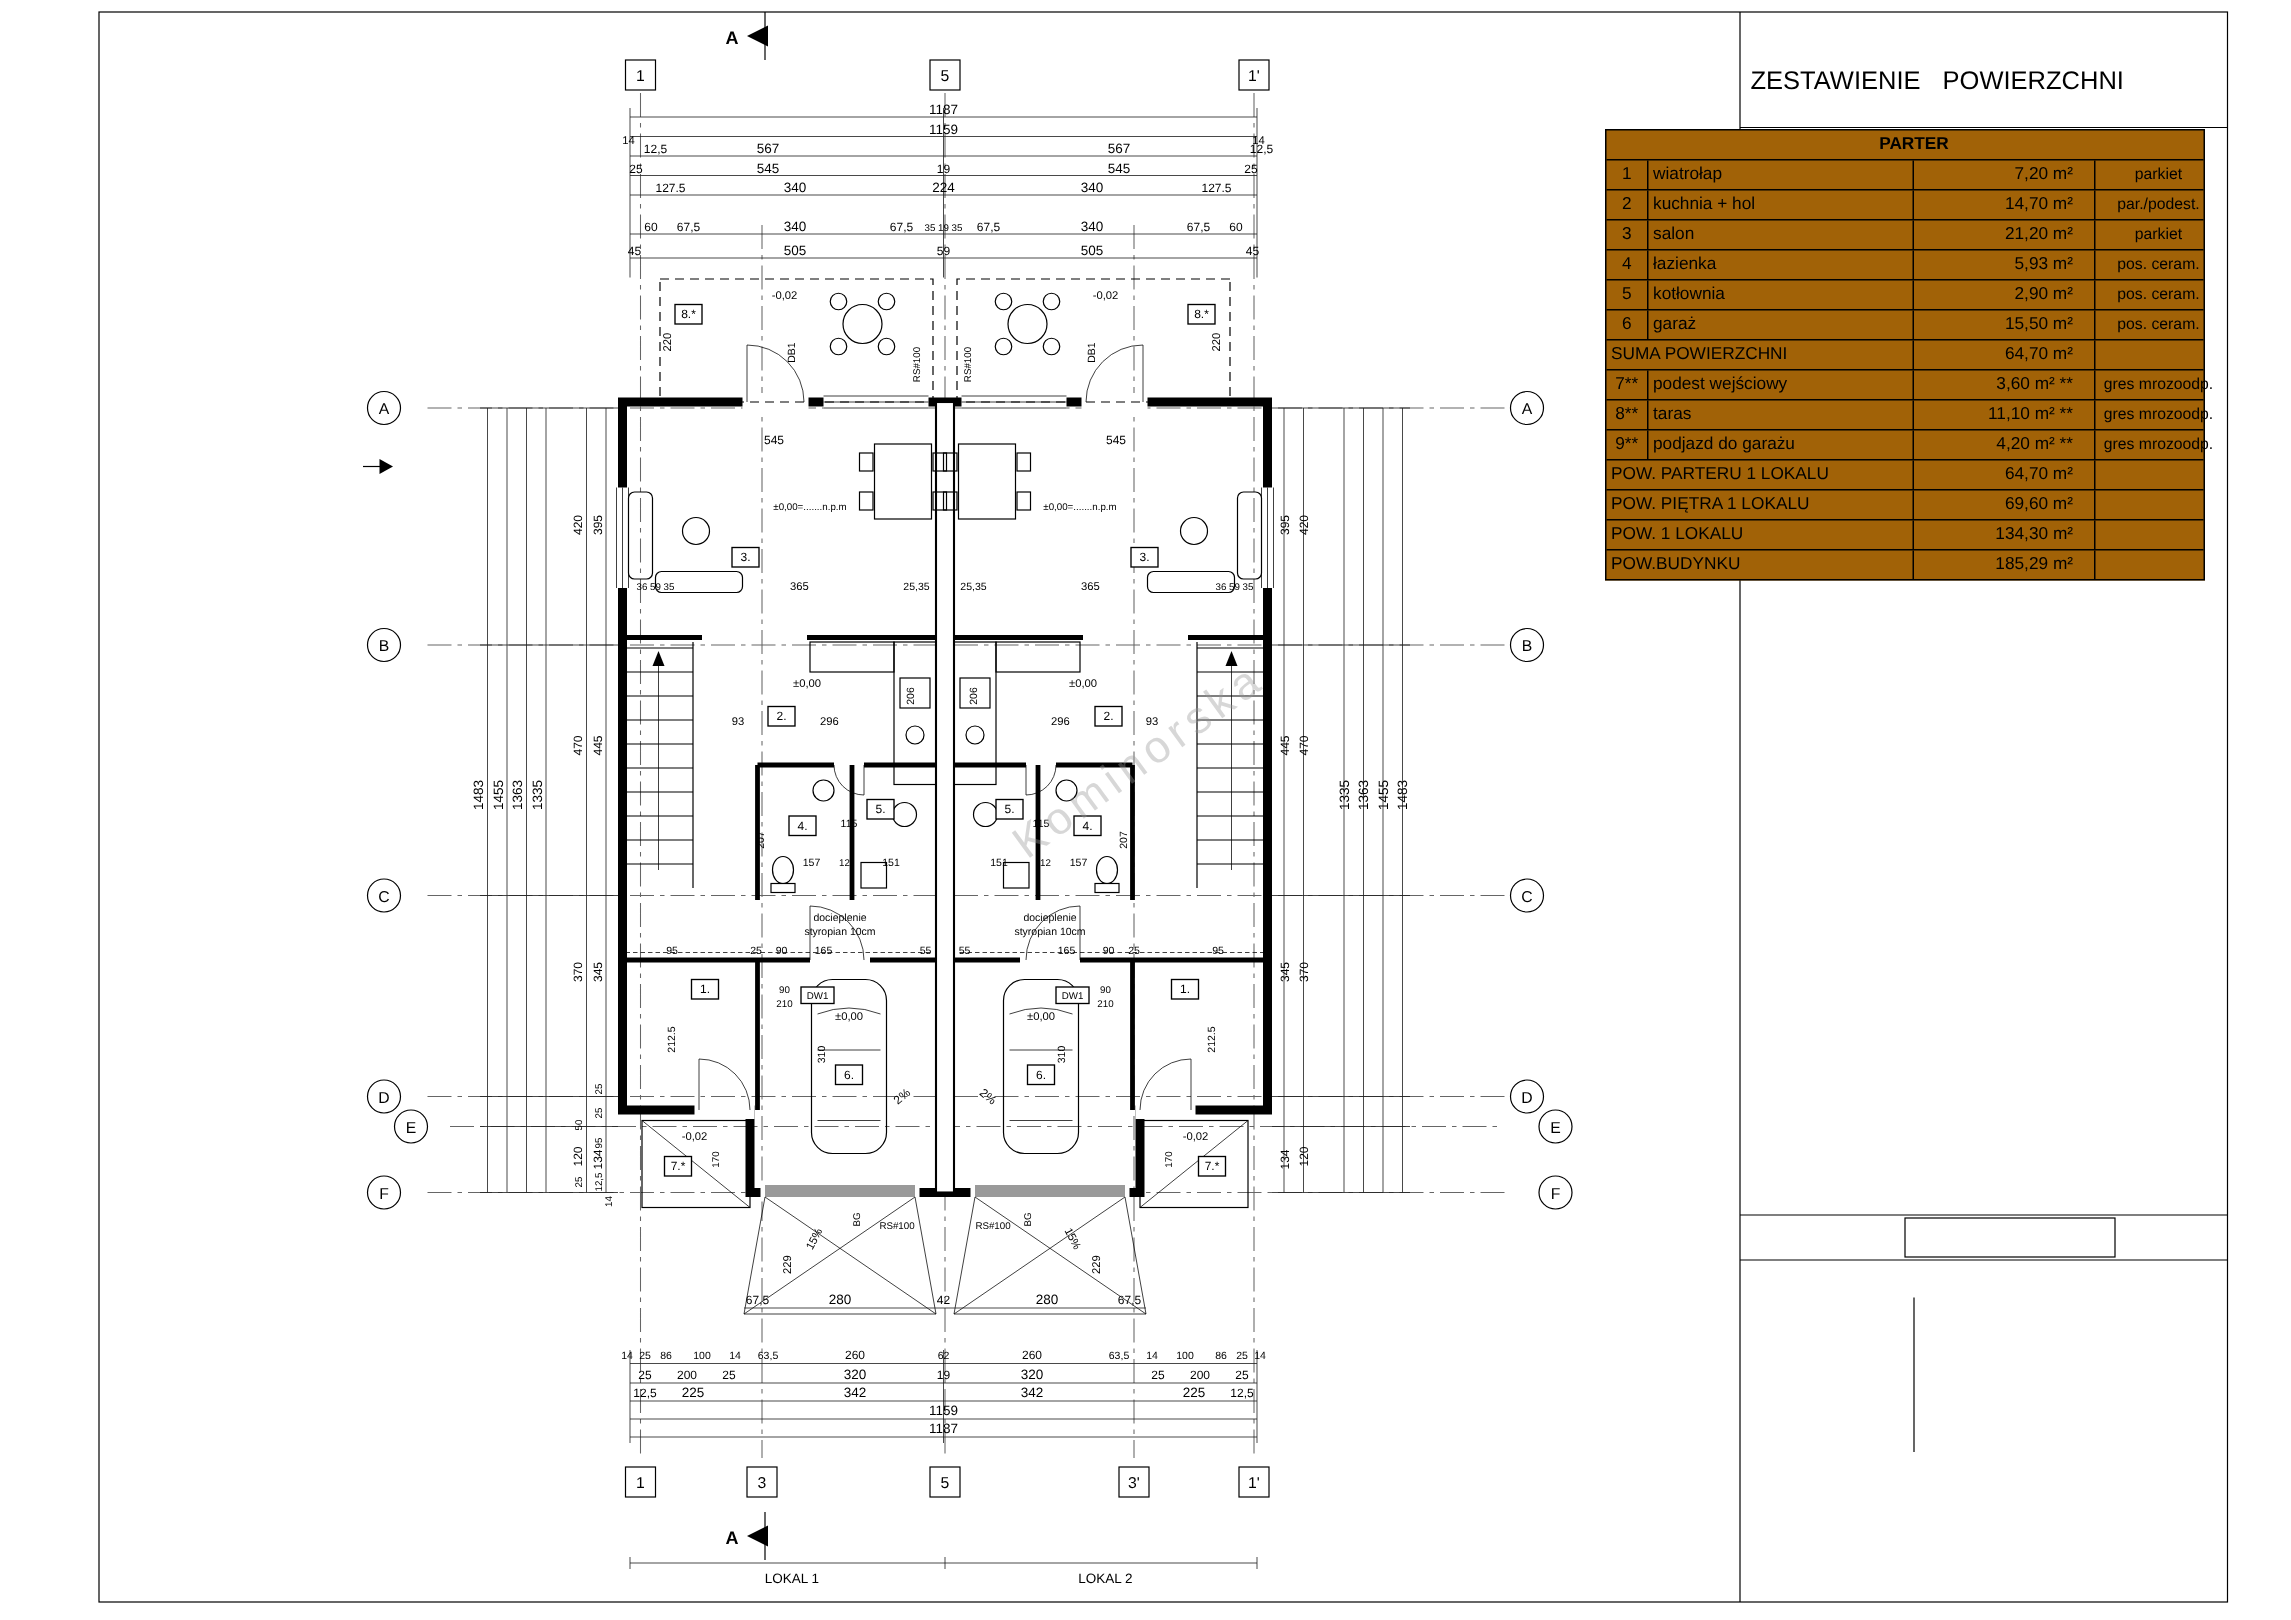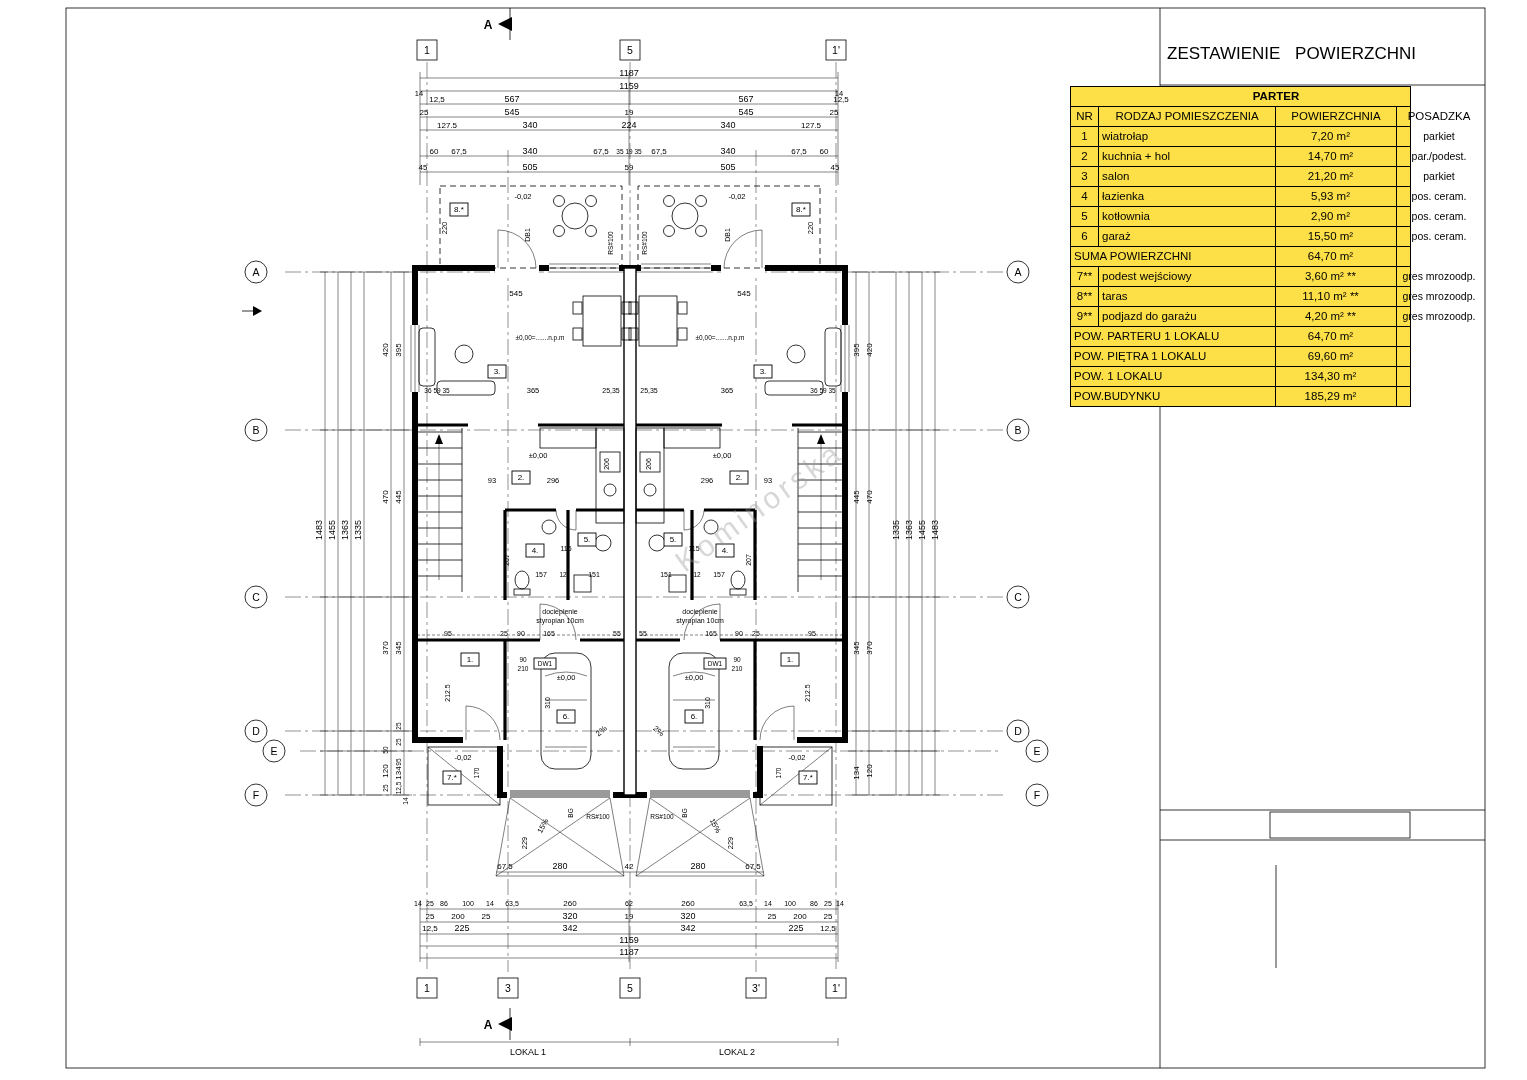--- a/index.html
+++ b/index.html
@@ -15,27 +15,27 @@
   .axl{fill:none;stroke:#666;stroke-width:0.7;stroke-dasharray:16 4 3 4}
   .dln{fill:none;stroke:#222;stroke-width:0.55}
   .dm{font-size:9px;fill:#000;text-anchor:middle}
   .f8{font-size:8px}.f75{font-size:7.5px}.f7{font-size:7px}.f65{font-size:6.5px}
   .axt{font-size:10.5px;text-anchor:middle;fill:#000}
   .sec{font-size:12px;font-weight:bold;text-anchor:middle}
   .rbx{fill:#fff;stroke:#000;stroke-width:0.9}
   .gry{fill:#9a9a9a}
   .wm{font-size:30px;fill:#999;opacity:.38;letter-spacing:4px;text-anchor:middle}
   .title{position:absolute;left:1167px;top:44px;font-size:17px;word-spacing:10px}
-  .tbl{position:absolute;left:1070px;top:86px;width:341px;border:1.5px solid #000;box-sizing:border-box;font-size:11.5px;background:#fde047}
+  .tbl{position:absolute;left:1070px;top:86px;width:400px;border:1.5px solid #000;box-sizing:border-box;font-size:11.5px;background:#a16207}
   .trow{display:grid;grid-template-columns:28px 177px 121px 84px;border-bottom:1px solid #000;height:19px;line-height:18px}
   .trow:last-child{border-bottom:0}
   .tc{border-right:1px solid #000;padding:0 3px;overflow:hidden;white-space:nowrap;box-sizing:border-box}
   .tc:last-child{border-right:0}
   .c{text-align:center}
-  .rgt{text-align:center;padding-right:14px}
+  .rgt{text-align:right;padding-right:14px}
   .b{font-weight:normal}
   .span2{grid-column:1/3}
   .hd{grid-column:1/5;text-align:center;font-weight:bold;border-right:0}
   .small{font-size:10.5px}
 </style>
 </head>
 <body>
 
 <div class="page">
 
@@ -475,26 +475,20 @@
   <text class="wm" x="765" y="515" transform="rotate(-36 765 515)">Kominorska</text>
 </svg>
 
 <div class="title">ZESTAWIENIE POWIERZCHNI</div>
 
 <div class="tbl">
   <div class="trow">
     <div class="tc hd">PARTER</div>
   </div>
   <div class="trow">
-    <div class="tc c">NR</div>
-    <div class="tc c">RODZAJ POMIESZCZENIA</div>
-    <div class="tc c">POWIERZCHNIA</div>
-    <div class="tc c">POSADZKA</div>
-  </div>
-  <div class="trow">
     <div class="tc c">1</div>
     <div class="tc">wiatrołap</div>
     <div class="tc rgt">7,20 m²</div>
     <div class="tc c small">parkiet</div>
   </div>
   <div class="trow">
     <div class="tc c">2</div>
     <div class="tc">kuchnia + hol</div>
     <div class="tc rgt">14,70 m²</div>
     <div class="tc c small">par./podest.</div>

